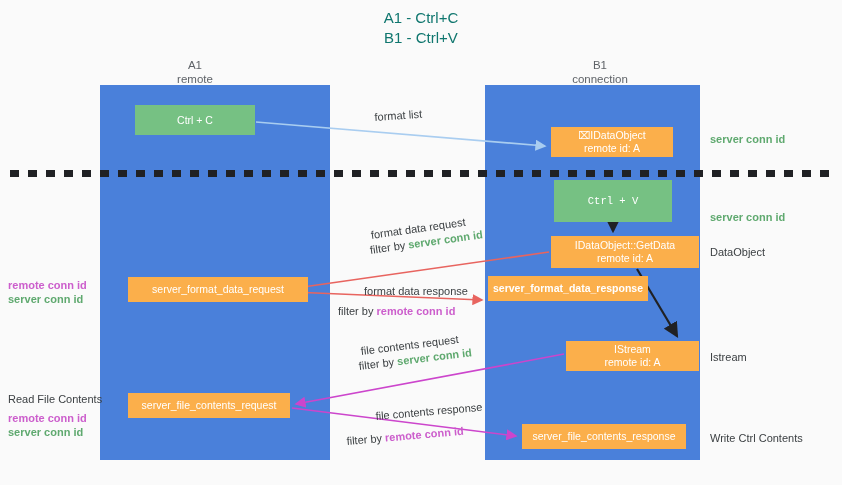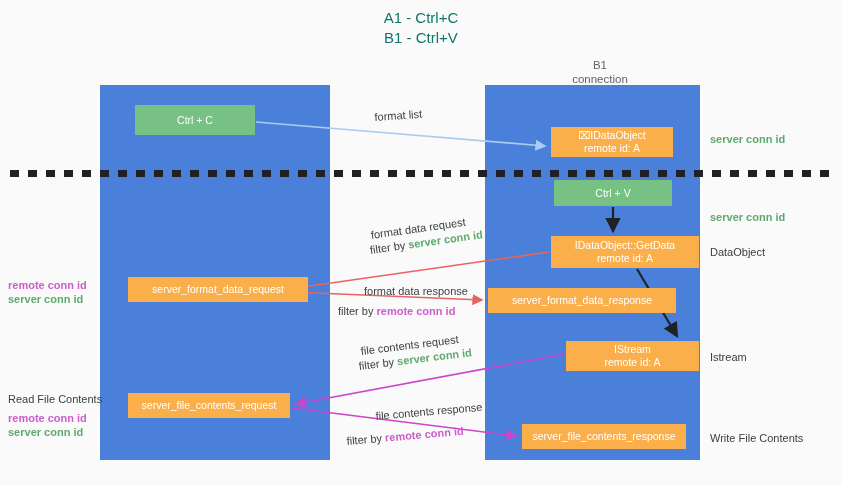--- a/index.html
+++ b/index.html
@@ -66,24 +66,24 @@
     line-height: 13px;
     text-align: center;
     white-space: pre-line;
     padding: 12px 4px;
   }
   .green  { background: #76c183; }
   .orange { background: #fbaf4b; }
 
   #box-ctrlc   { left: 135px; top: 105px; width: 120px; height: 30px; }
   #box-idataobj{ left: 551px; top: 127px; width: 122px; height: 30px; }
-  #box-ctrlv   { left: 554px; top: 180px; width: 118px; height: 26px; }
+  #box-ctrlv   { left: 554px; top: 180px; width: 118px; height: 42px; font-family: Liberation Mono, monospace; }
   #box-getdata { left: 551px; top: 236px; width: 148px; height: 32px; }
   #box-fdreq   { left: 128px; top: 277px; width: 180px; height: 25px; }
-  #box-fdresp  { left: 488px; top: 288px; width: 188px; height: 25px; }
+  #box-fdresp  { left: 488px; top: 276px; width: 160px; height: 25px; font-weight: bold; }
   #box-istream { left: 566px; top: 341px; width: 133px; height: 30px; }
   #box-fcreq   { left: 128px; top: 393px; width: 162px; height: 25px; }
   #box-fcresp  { left: 522px; top: 424px; width: 164px; height: 25px; }
 
   
   .side-label {
     font-size: 11px;
     line-height: 14px;
     color: #3c4043;
     white-space: pre;
@@ -162,20 +162,22 @@
   }
 </style>
 </head>
 <body>
 
 <div id="stage">
 
   <div class="abs" id="title">A1 - Ctrl+C
 B1 - Ctrl+V</div>
 
+  <div class="abs col-header" id="hdr-a1">A1
+remote</div>
   <div class="abs col-header" id="hdr-b1">B1
 connection</div>
 
   <div class="abs column" id="col-a1"></div>
   <div class="abs column" id="col-b1"></div>
 
   <svg class="abs" id="arrows" viewBox="0 0 842 485">
     <defs>
       <marker id="ah-blue" markerWidth="7" markerHeight="7" refX="6" refY="3.5" orient="auto">
         <path d="M0,0 L7,3.5 L0,7 z" fill="#a9cdf0"></path>
@@ -220,21 +222,21 @@
   <div class="abs box orange" id="box-fcresp">server_file_contents_response</div>
 
   <svg class="abs" id="divider" viewBox="0 0 822 7" preserveAspectRatio="none">
     <line x1="0" y1="3.5" x2="822" y2="3.5" stroke="#202124" stroke-width="7" stroke-dasharray="9 9"></line>
   </svg>
 
   <div class="abs side-label green-txt" id="lbl-srv1">server conn id</div>
   <div class="abs side-label green-txt" id="lbl-srv2">server conn id</div>
   <div class="abs side-label" id="lbl-dataobject">DataObject</div>
   <div class="abs side-label" id="lbl-istream">Istream</div>
-  <div class="abs side-label" id="lbl-writefile">Write File Contents</div>
+  <div class="abs side-label" id="lbl-writefile">Write Ctrl Contents</div>
 
   <div class="abs" id="lbl-left-conn1">
     <div class="side-label purple-txt">remote conn id</div>
     <div class="side-label green-txt">server conn id</div>
   </div>
   <div class="abs side-label" id="lbl-left-read">Read File Contents</div>
   <div class="abs" id="lbl-left-conn2">
     <div class="side-label purple-txt">remote conn id</div>
     <div class="side-label green-txt">server conn id</div>
   </div>

